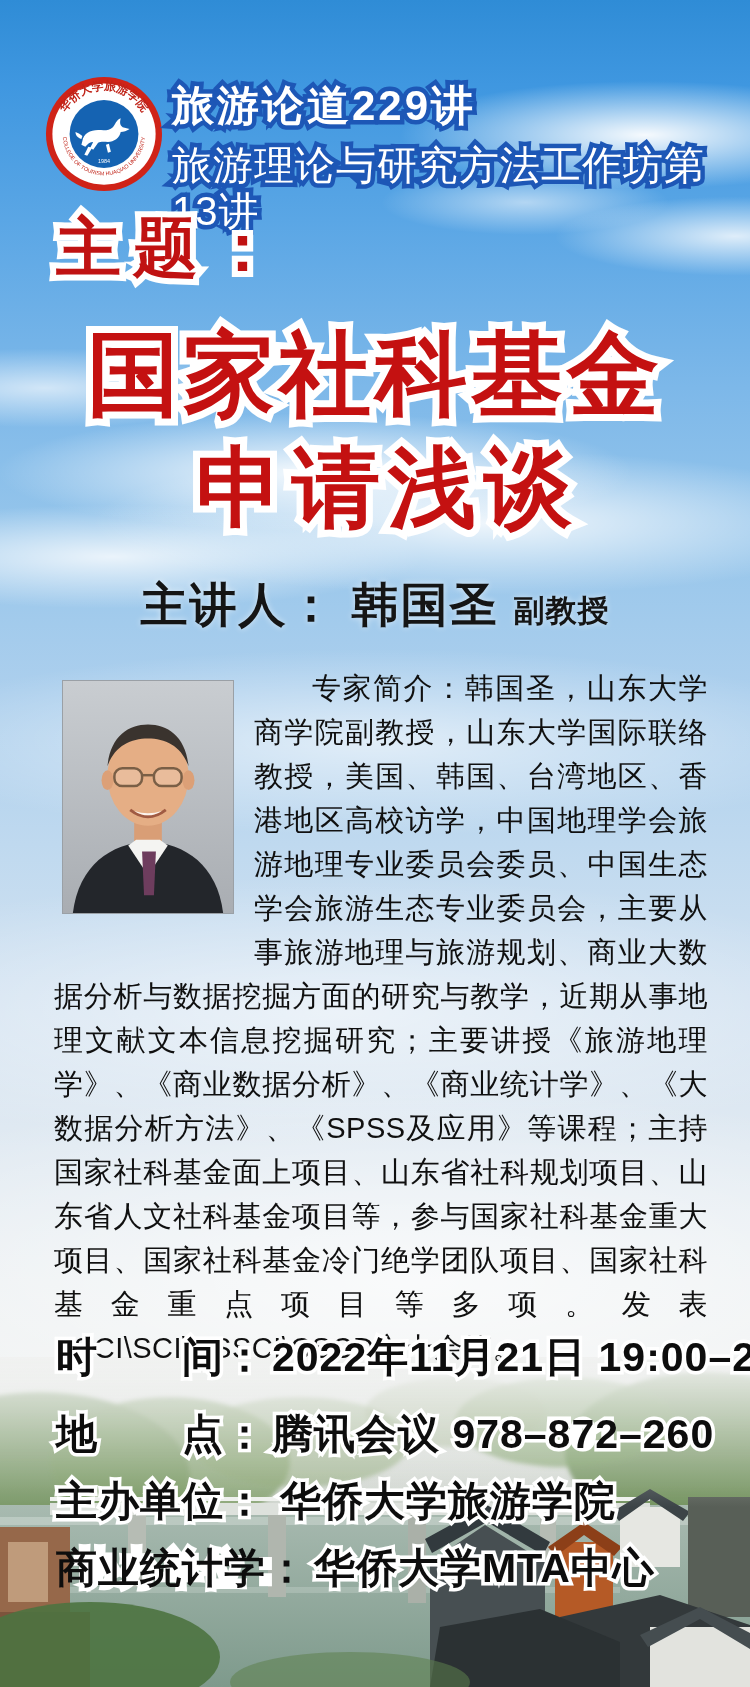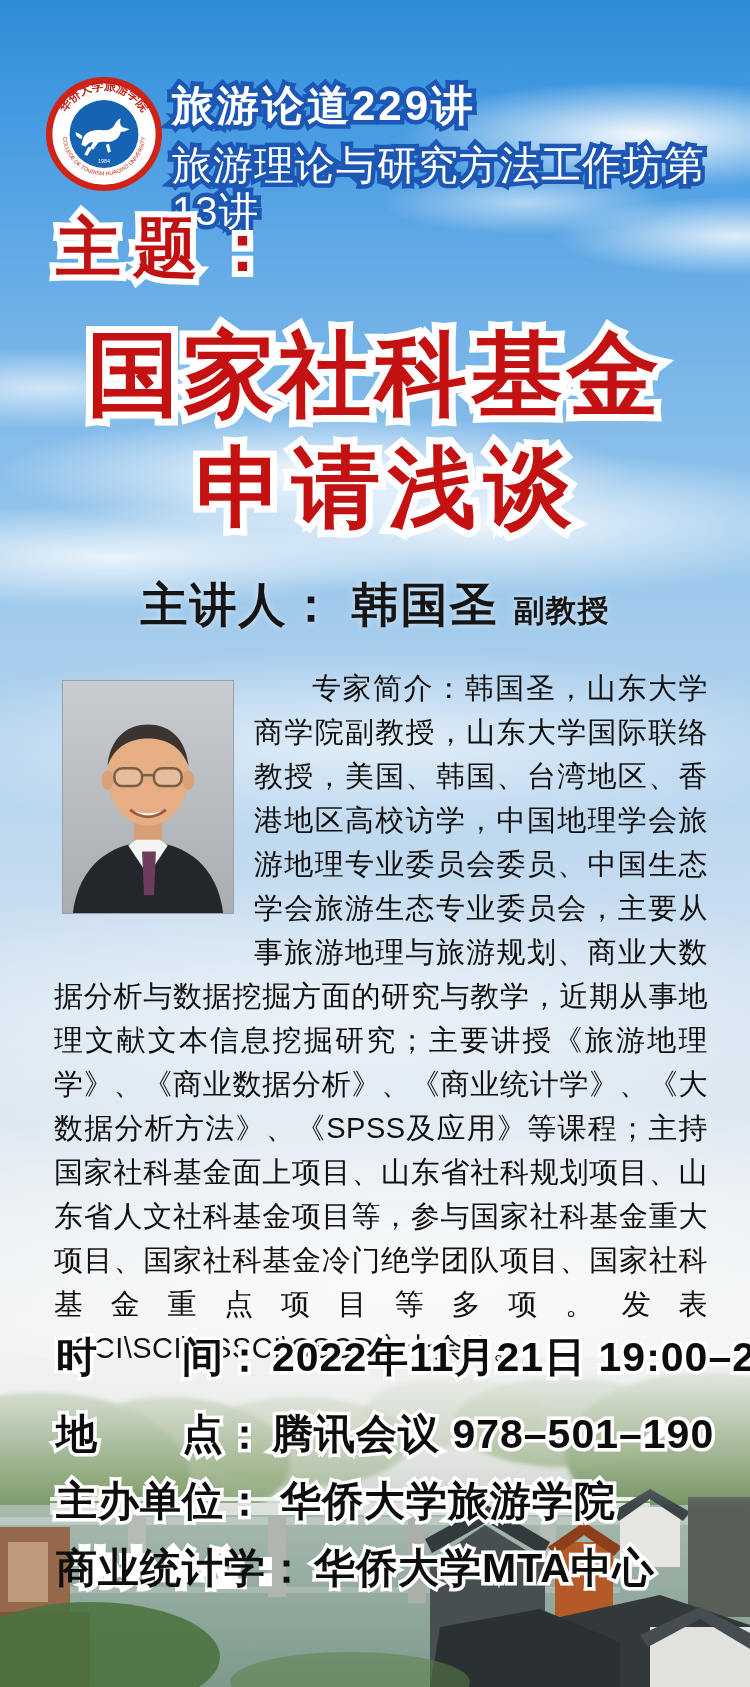--- a/index.html
+++ b/index.html
@@ -232,21 +232,21 @@
       <p class="bio-text">专家简介：韩国圣，山东大学商学院副教授，山东大学国际联络教授，美国、韩国、台湾地区、香港地区高校访学，中国地理学会旅游地理专业委员会委员、中国生态学会旅游生态专业委员会，主要从事旅游地理与旅游规划、商业大数据分析与数据挖掘方面的研究与教学，近期从事地理文献文本信息挖掘研究；主要讲授《旅游地理学》、《商业数据分析》、《商业统计学》、《大数据分析方法》、《SPSS及应用》等课程；主持国家社科基金面上项目、山东省社科规划项目、山东省人文社科基金项目等，参与国家社科基金重大项目、国家社科基金冷门绝学团队项目、国家社科基金重点项目等多项。发表SSCI\SCI\CSSCI\CSCD六十余篇。</p>
     </div>
 
     <div class="info">
       <div class="info-row row-time">
         <span class="lab ot o-whiteS" data-text="时　　间：">时　　间：</span>
         <span class="val ot o-whiteS" data-text="2022年11月21日 19:00–22:00">2022年11月21日 19:00–22:00</span>
       </div>
       <div class="info-row row-venue">
         <span class="lab ot o-whiteS" data-text="地　　点：">地　　点：</span>
-        <span class="val ot o-whiteS" data-text="腾讯会议 978–501–260">腾讯会议 978–501–190</span>
+        <span class="val ot o-whiteS" data-text="腾讯会议 978–501–260">腾讯会议 978–872–260</span>
       </div>
       <div class="info-row row-host">
         <span class="lab ot o-whiteS" data-text="主办单位：">主办单位：</span>
         <span class="val ot o-whiteS" data-text="华侨大学旅游学院">华侨大学旅游学院</span>
       </div>
       <div class="info-row row-cohost">
         <span class="lab ot o-whiteS" data-text="协办单位：">商业统计学：</span>
         <span class="val ot o-whiteS" data-text="华侨大学MTA中心">华侨大学MTA中心</span>
       </div>
     </div>

